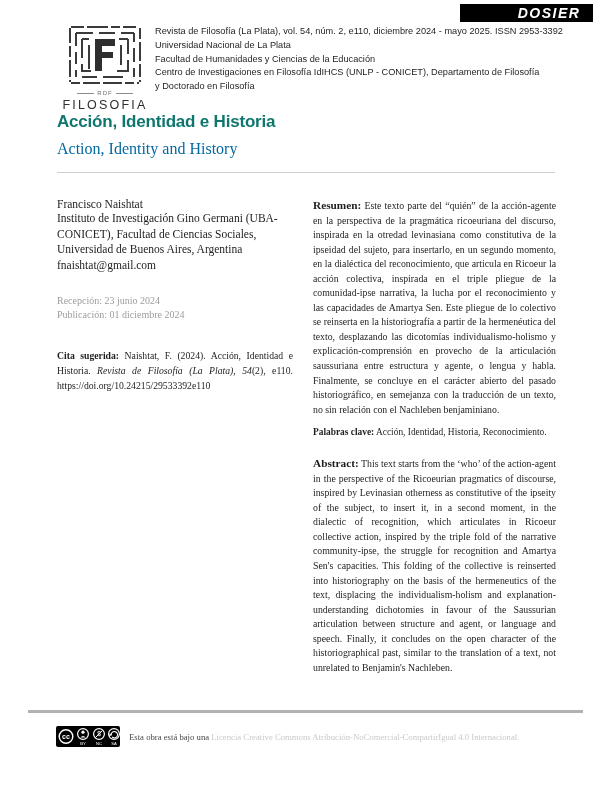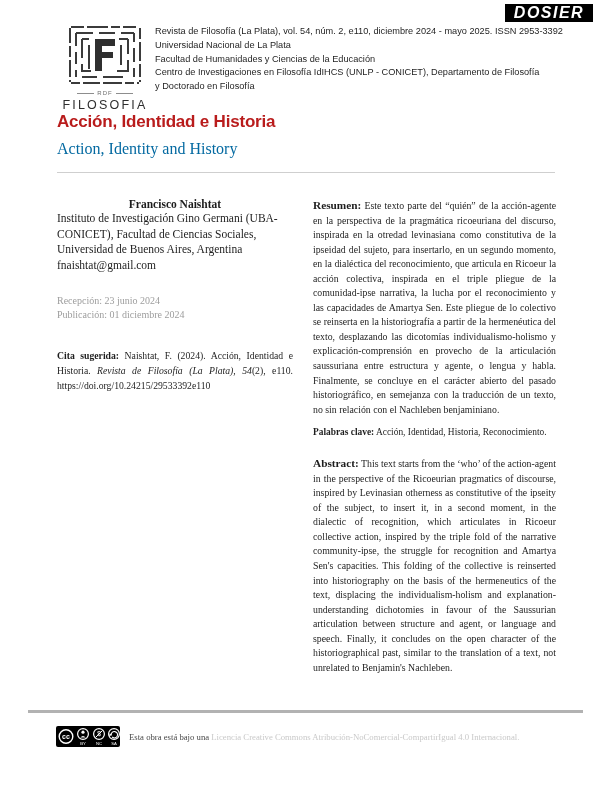--- a/index.html
+++ b/index.html
@@ -7,22 +7,22 @@
     position:relative; width:612px; height:792px; margin:0 auto;
     background:#ffffff; overflow:hidden;
     font-family:"Liberation Serif", serif; color:#1d1d1d;
   }
 
   
   .dosier {
     position:absolute; top:4px; right:19px; width:88px; height:18px;
     background:#000; color:#fff;
     font-family:"Liberation Sans", sans-serif;
-    font-style:italic; font-weight:bold; font-size:16px; letter-spacing:1.5px;
-    display:flex; align-items:center; justify-content:center;
+    font-style:italic; font-weight:bold; font-size:14px; letter-spacing:1.5px;
+    display:flex; align-items:center; justify-content:center;padding-left:45px;
   }
 
   
   .logo { position:absolute; left:60px; top:25px; width:90px; text-align:center; }
   .logo-rdf {
     display:flex; align-items:center; justify-content:center; gap:3px;
     color:#6e6e6e; font-family:"Liberation Sans", sans-serif;
     font-size:6px; letter-spacing:1px; margin-top:1px;
   }
   .logo-rdf .dash { width:17px; border-top:1px solid #8d8d8d; height:0; }
@@ -35,31 +35,31 @@
   .header-info {
     position:absolute; left:155px; top:25px;
     font-family:"Liberation Sans", sans-serif;
     font-size:9.2px; line-height:13.8px; color:#1f1f1f; white-space:nowrap;
   }
 
   
   .title-block { position:absolute; left:57px; top:112px; width:498px; }
   .title-es {
     margin:0; font-family:"Liberation Sans", sans-serif;
-    font-size:17px; font-weight:bold; letter-spacing:-0.2px; color:#b91c1c;
+    font-size:17px; font-weight:bold; letter-spacing:-0.2px; color:#0f766e;
   }
   .title-en { margin:8px 0 0; font-size:16px; font-weight:normal; color:#0369a1; }
   .rule { margin-top:14px; border-top:1px solid #cfcfcf; height:0; }
 
   
   .columns { position:absolute; left:57px; top:198px; width:499px; display:flex; gap:20px; }
   .col-left  { width:236px; flex:none; }
   .col-right { flex:1; }
 
-  .author-name { font-size:11.5px; font-weight:bold; margin:0;text-align:center; }
+  .author-name { font-size:11.5px; font-weight:normal; margin:0; }
   .affiliation { font-size:11.5px; line-height:15.6px; margin:1px 0 0; }
   .email { font-size:11.5px; line-height:15.6px; color:#1d1d1d; text-decoration:none; }
   .dates { margin-top:21px; font-size:10px; line-height:13.4px; color:#9d9d9d; }
   .citation { margin-top:27px; font-size:9.7px; line-height:15px; text-align:justify; }
   .citation .cit-label { font-weight:bold; }
   .citation .cit-italic { font-style:italic; }
   .citation .cit-doi { color:#1d1d1d; text-decoration:none; }
 
   .col-right p { margin:0; text-align:justify; }
   .abs-par { font-size:9.8px; line-height:14.55px; }

